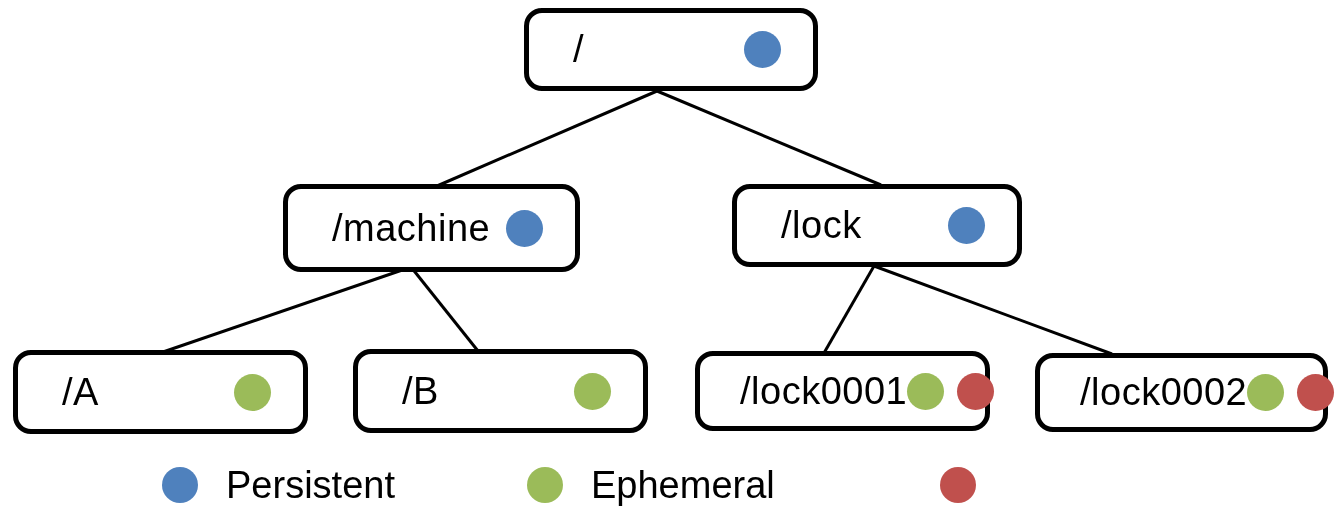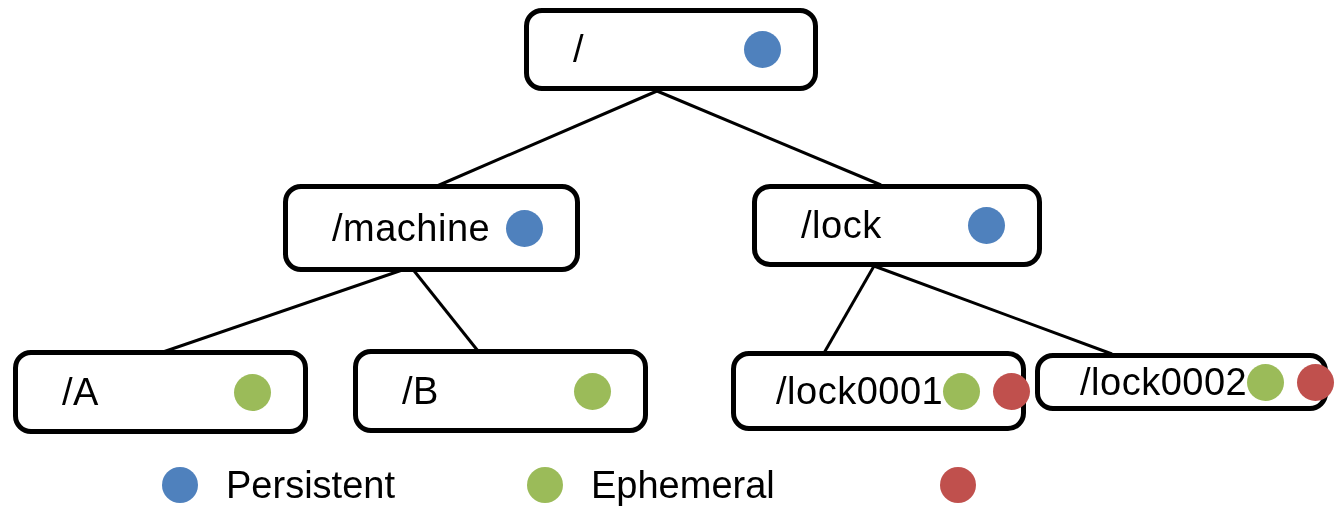--- a/index.html
+++ b/index.html
@@ -54,25 +54,25 @@
   }
   .dot {
     width: 37px;
     height: 37px;
     border-radius: 50%;
     flex: 0 0 auto;
   }
   
   .node-root     { left: 524px;  top: 8px;   width: 294px; height: 83px; }
   .node-machine  { left: 283px;  top: 184px; width: 297px; height: 88px; }
-  .node-lock     { left: 752px;  top: 184px; width: 290px; height: 83px; align-items: center; }
+  .node-lock     { left: 732px;  top: 184px; width: 290px; height: 83px; align-items: center; }
   .node-a        { left: 13px;   top: 350px; width: 295px; height: 84px; }
   .node-b        { left: 353px;  top: 349px; width: 295px; height: 84px; }
-  .node-lock0001 { left: 695px;  top: 351px; width: 295px; height: 80px; margin-left: 36px; }
-  .node-lock0002 { left: 1035px; top: 353px; width: 293px; height: 58px; }
+  .node-lock0001 { left: 695px;  top: 351px; width: 295px; height: 80px; }
+  .node-lock0002 { left: 1035px; top: 353px; width: 293px; height: 79px; }
   
   .legend-item {
     position: absolute;
     top: 463px;
     height: 44px;
     display: flex;
     align-items: center;
     gap: 28px;
     font-size: 38px;
   }

